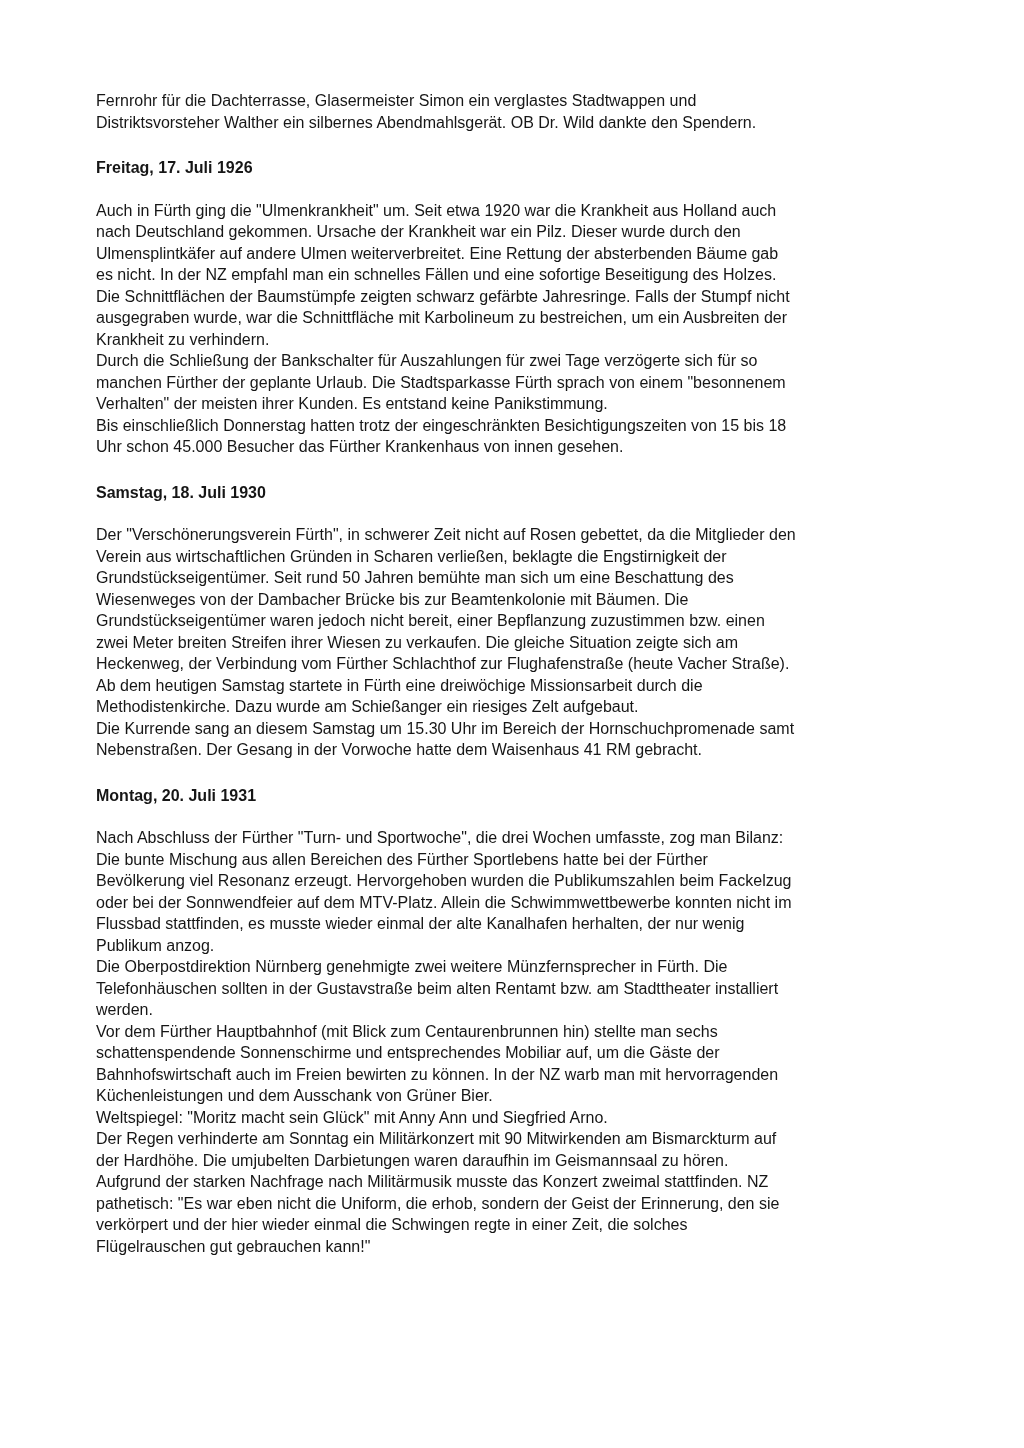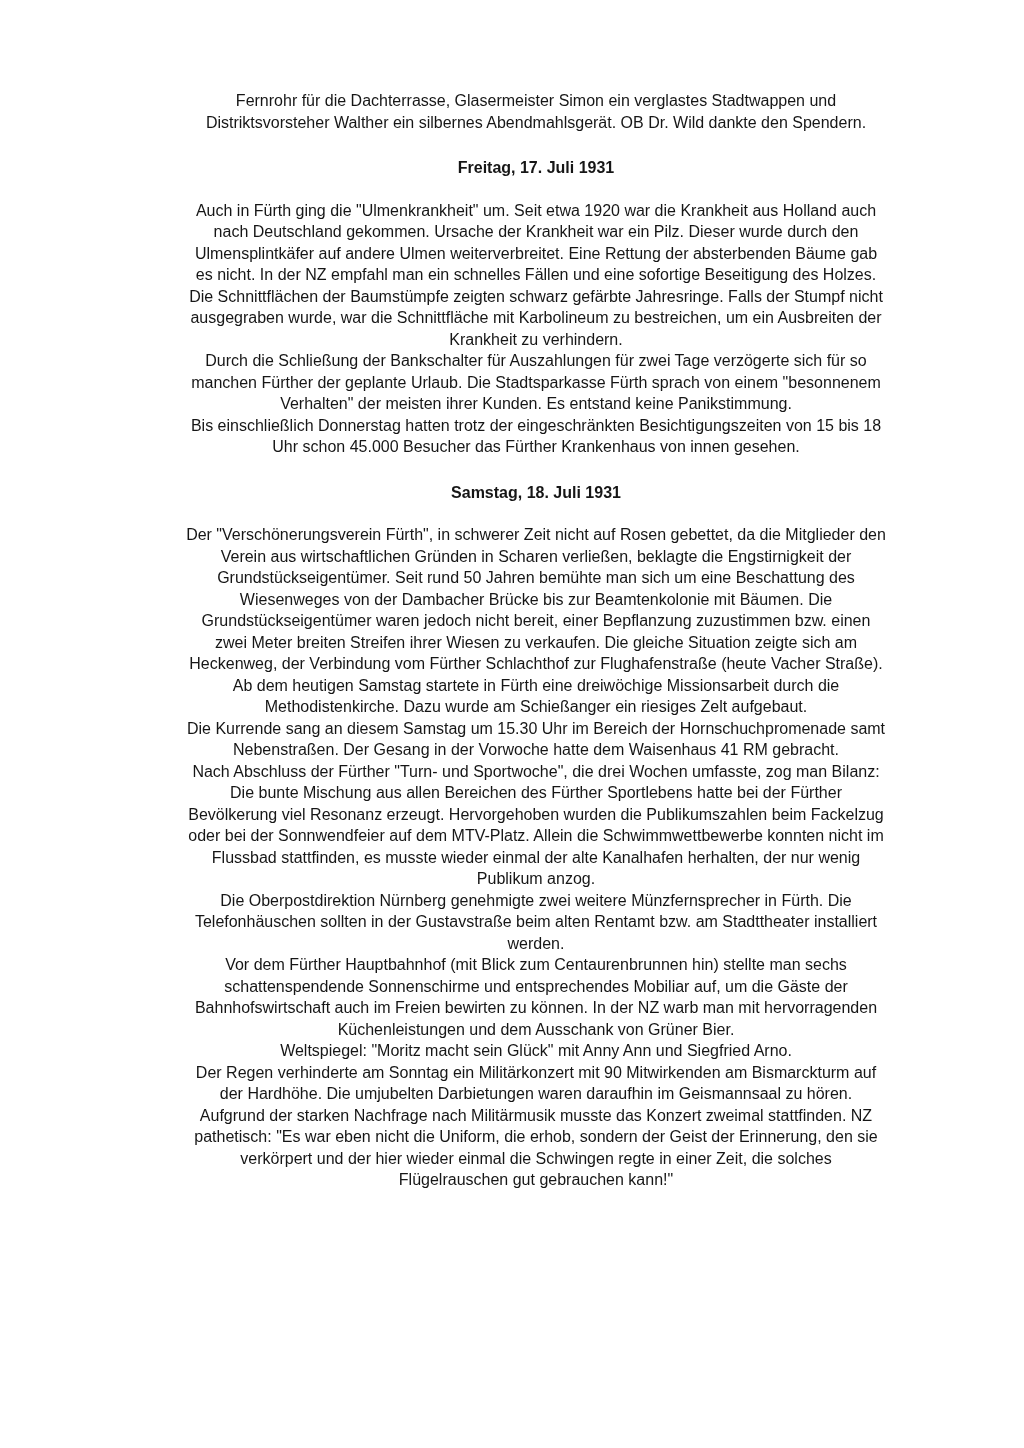--- a/index.html
+++ b/index.html
@@ -14,21 +14,20 @@
     background: #ffffff;
     overflow: hidden;
     font-family: "Liberation Sans", "DejaVu Sans", sans-serif;
     color: #161616;
   }
   .content {
     position: absolute;
     left: 96px;
     top: 90px;
     width: 880px;
-    text-align: center;
   }
   .para {
     margin: 0;
     font-size: 16px;
     line-height: 21.5px;
     white-space: pre-line;
     letter-spacing: 0;
   }
   .heading {
     margin: 24px 0 21px 0;
@@ -42,51 +41,52 @@
 </head>
 <body>
 
 <div class="page">
   <div class="content">
 
     <p class="para">Fernrohr für die Dachterrasse, Glasermeister Simon ein verglastes Stadtwappen und
 Distriktsvorsteher Walther ein silbernes Abendmahlsgerät. OB Dr. Wild dankte den Spendern.</p>
 
     <section>
-      <h2 class="heading">Freitag, 17. Juli 1931</h2>
+      <h2 class="heading">Freitag, 17. Juli 1926</h2>
       <p class="para">Auch in Fürth ging die "Ulmenkrankheit" um. Seit etwa 1920 war die Krankheit aus Holland auch
 nach Deutschland gekommen. Ursache der Krankheit war ein Pilz. Dieser wurde durch den
 Ulmensplintkäfer auf andere Ulmen weiterverbreitet. Eine Rettung der absterbenden Bäume gab
 es nicht. In der NZ empfahl man ein schnelles Fällen und eine sofortige Beseitigung des Holzes.
 Die Schnittflächen der Baumstümpfe zeigten schwarz gefärbte Jahresringe. Falls der Stumpf nicht
 ausgegraben wurde, war die Schnittfläche mit Karbolineum zu bestreichen, um ein Ausbreiten der
 Krankheit zu verhindern.
 Durch die Schließung der Bankschalter für Auszahlungen für zwei Tage verzögerte sich für so
 manchen Fürther der geplante Urlaub. Die Stadtsparkasse Fürth sprach von einem "besonnenem
 Verhalten" der meisten ihrer Kunden. Es entstand keine Panikstimmung.
 Bis einschließlich Donnerstag hatten trotz der eingeschränkten Besichtigungszeiten von 15 bis 18
 Uhr schon 45.000 Besucher das Fürther Krankenhaus von innen gesehen.</p>
     </section>
 
     <section>
-      <h2 class="heading">Samstag, 18. Juli 1931</h2>
+      <h2 class="heading">Samstag, 18. Juli 1930</h2>
       <p class="para">Der "Verschönerungsverein Fürth", in schwerer Zeit nicht auf Rosen gebettet, da die Mitglieder den
 Verein aus wirtschaftlichen Gründen in Scharen verließen, beklagte die Engstirnigkeit der
 Grundstückseigentümer. Seit rund 50 Jahren bemühte man sich um eine Beschattung des
 Wiesenweges von der Dambacher Brücke bis zur Beamtenkolonie mit Bäumen. Die
 Grundstückseigentümer waren jedoch nicht bereit, einer Bepflanzung zuzustimmen bzw. einen
 zwei Meter breiten Streifen ihrer Wiesen zu verkaufen. Die gleiche Situation zeigte sich am
 Heckenweg, der Verbindung vom Fürther Schlachthof zur Flughafenstraße (heute Vacher Straße).
 Ab dem heutigen Samstag startete in Fürth eine dreiwöchige Missionsarbeit durch die
 Methodistenkirche. Dazu wurde am Schießanger ein riesiges Zelt aufgebaut.
 Die Kurrende sang an diesem Samstag um 15.30 Uhr im Bereich der Hornschuchpromenade samt
 Nebenstraßen. Der Gesang in der Vorwoche hatte dem Waisenhaus 41 RM gebracht.</p>
     </section>
 
     <section>
+      <h2 class="heading">Montag, 20. Juli 1931</h2>
       <p class="para">Nach Abschluss der Fürther "Turn- und Sportwoche", die drei Wochen umfasste, zog man Bilanz:
 Die bunte Mischung aus allen Bereichen des Fürther Sportlebens hatte bei der Fürther
 Bevölkerung viel Resonanz erzeugt. Hervorgehoben wurden die Publikumszahlen beim Fackelzug
 oder bei der Sonnwendfeier auf dem MTV-Platz. Allein die Schwimmwettbewerbe konnten nicht im
 Flussbad stattfinden, es musste wieder einmal der alte Kanalhafen herhalten, der nur wenig
 Publikum anzog.
 Die Oberpostdirektion Nürnberg genehmigte zwei weitere Münzfernsprecher in Fürth. Die
 Telefonhäuschen sollten in der Gustavstraße beim alten Rentamt bzw. am Stadttheater installiert
 werden.
 Vor dem Fürther Hauptbahnhof (mit Blick zum Centaurenbrunnen hin) stellte man sechs

